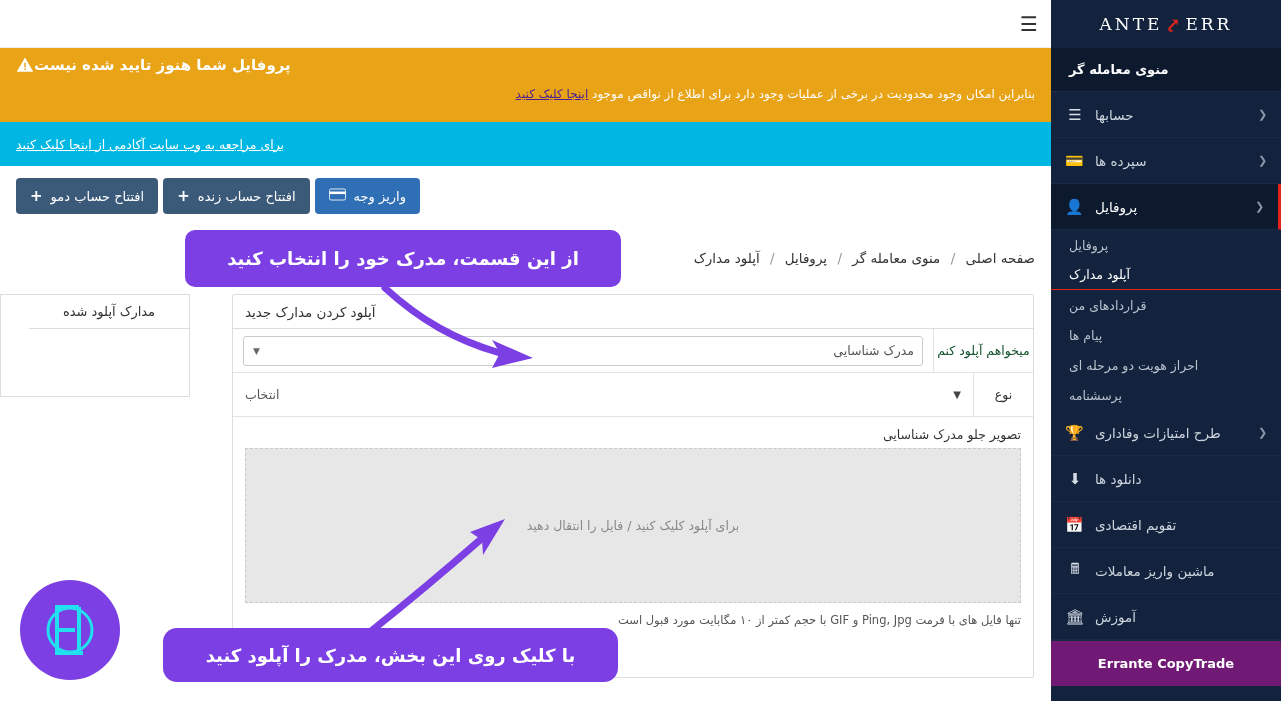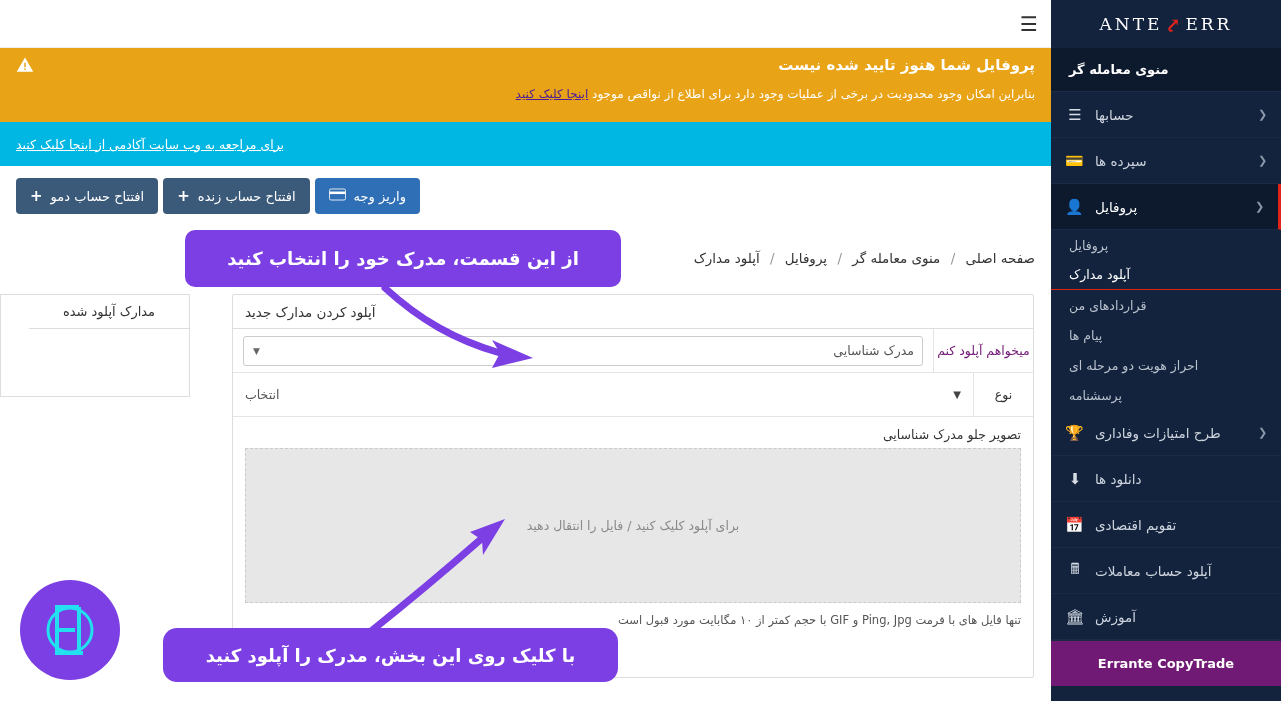--- a/index.html
+++ b/index.html
@@ -137,22 +137,21 @@
     position: absolute;
     top: 48px; left: 0;
     width: 1051px; height: 74px;
     background: #e8a317;
     color: #fff;
     padding: 8px 16px 0 16px;
     text-align: right;
   }
   .alert-orange .line1 {
     font-size: 15px; font-weight: bold;
-    display: flex; align-items: center; justify-content: space-between;
-    gap: 6px;
+    display: flex; align-items: center; justify-content: flex-end;
   }
   .alert-orange .line2 {
     font-size: 12px;
     margin-top: 12px;
     line-height: 1.4;
   }
   .alert-orange .line2 a {
     color: #4c1d95; text-decoration: underline;
   }
   .warn-ico {
@@ -240,21 +239,21 @@
     align-items: stretch;
     border-bottom: 1px solid #e4e4e4;
     height: 44px;
   }
   .form-label {
     width: 100px;
     display: flex;
     align-items: center;
     justify-content: center;
     font-size: 12.5px;
-    color: #701a75;
+    color: #14532d;
     border-left: 1px solid #e4e4e4;
     background: #fff;
   }
   .select-wrap {
     flex: 1;
     display: flex;
     align-items: center;
     padding: 0 10px;
     position: relative;
   }
@@ -578,21 +577,21 @@
       <span class="chev"></span>
       <span class="right-group">
         <span class="nav-ico">📅</span>
         <span>تقویم اقتصادی</span>
       </span>
     </div>
     <div class="nav-item">
       <span class="chev"></span>
       <span class="right-group">
         <span class="nav-ico">🖩</span>
-        <span>آپلود حساب معاملات</span>
+        <span>ماشین واریز معاملات</span>
       </span>
     </div>
     <div class="nav-item">
       <span class="chev"></span>
       <span class="right-group">
         <span class="nav-ico">🏛</span>
         <span>آموزش</span>
       </span>
     </div>
 

